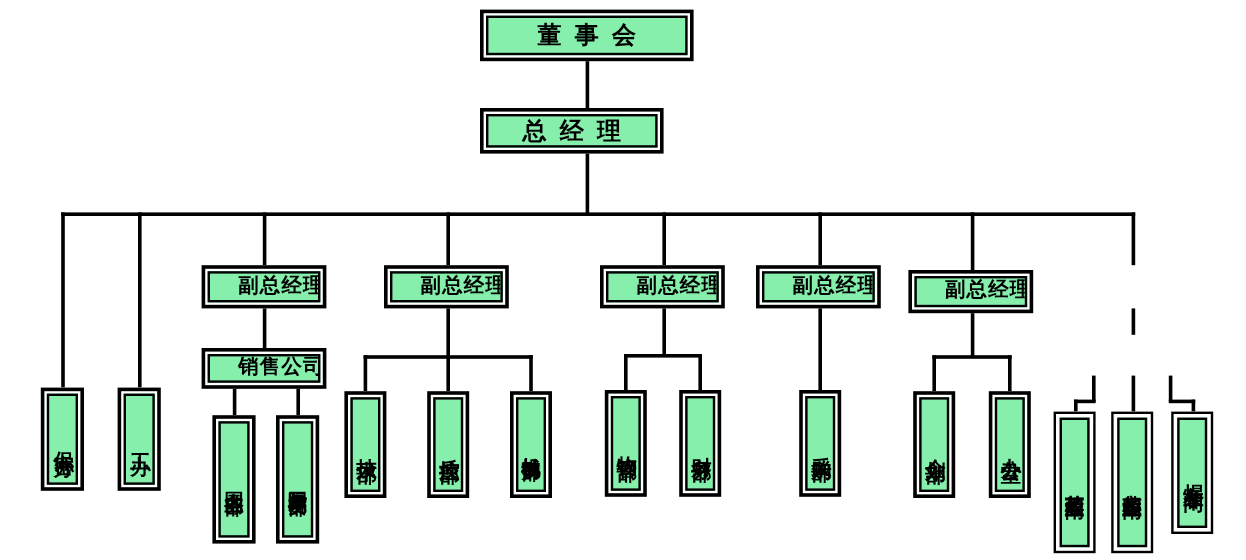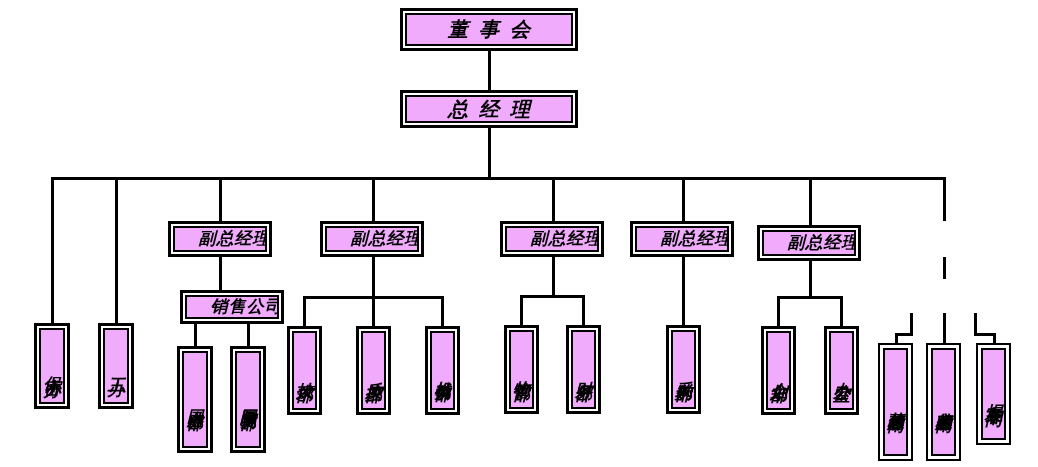--- a/index.html
+++ b/index.html
@@ -31,26 +31,25 @@
     box-sizing: border-box;
     background: #ffffff;
     border: 3px solid #000000;
     padding: 2px;
   }
   .node > .inner {
     box-sizing: border-box;
     width: 100%;
     height: 100%;
     border: 2px solid #000000;
-    background: #f0abfc;
+    background: #86efac;
     display: flex;
     align-items: center;
     justify-content: center;
     overflow: hidden;
-    font-style: italic;
   }
   
   .node.single {
     border: 2px solid #000000;
     padding: 3px;
   }
   .node.single > .inner { border: 2px solid #000000; }
 
   .label {
     color: #000000;
@@ -85,21 +84,21 @@
 <div id="chart-root">
 
   <div class="node" style="left:400px; top:8px; width:178px; height:43px;">
     <div class="inner">
       <span class="label h big">董事会</span>
     </div>
   </div>
 
   <div class="line line-v" style="left:488px; top:51px; height:39px;"></div>
 
-  <div class="node" style="left:400px; top:90px; width:178px; height:38px;">
+  <div class="node" style="left:400px; top:90px; width:153px; height:38px;">
     <div class="inner">
       <span class="label h big">总经理</span>
     </div>
   </div>
 
   <div class="line line-v" style="left:488px; top:128px; height:50px;"></div>
 
   <div class="line line-h" style="left:51px; top:177px; width:895px;"></div>
 
   <div class="line line-v" style="left:51px; top:177px; height:146px;"></div>
@@ -149,21 +148,21 @@
 
   <div class="node" style="left:757px; top:225px; width:104px; height:36px;">
     <div class="inner">
       <span class="label h tight">副总经理</span>
     </div>
   </div>
 
 
   <div class="line line-v" style="left:219px; top:257px; height:33px;"></div>
 
-  <div class="node" style="left:180px; top:290px; width:104px; height:34px;">
+  <div class="node" style="left:168px; top:290px; width:104px; height:34px;">
     <div class="inner">
       <span class="label h tight">销售公司</span>
     </div>
   </div>
 
   <div class="line line-v" style="left:194px; top:324px; height:22px;"></div>
   <div class="line line-v" style="left:247px; top:324px; height:22px;"></div>
 
   <div class="node" style="left:177px; top:346px; width:36px; height:107px;">
     <div class="inner">

